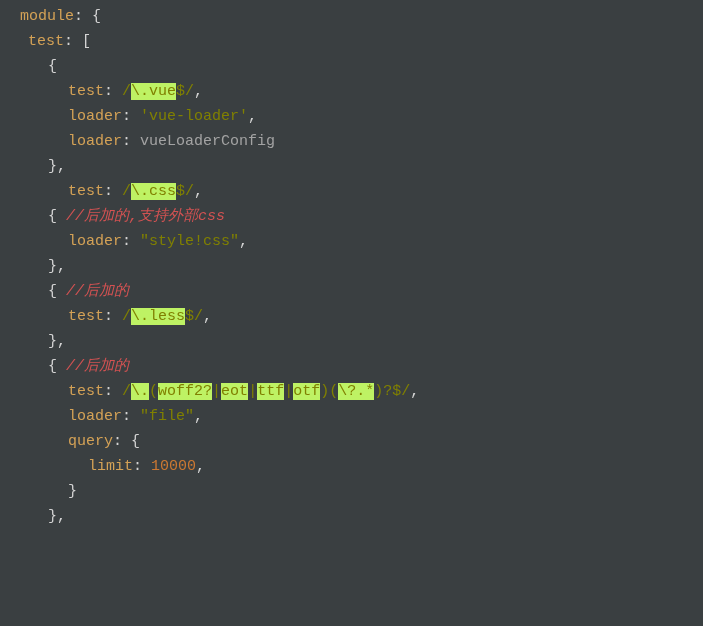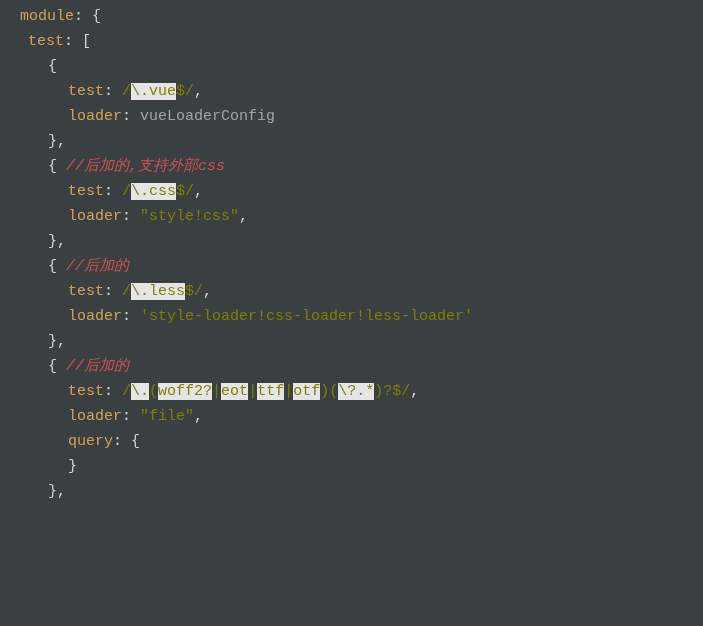--- a/index.html
+++ b/index.html
@@ -18,42 +18,43 @@
 .i1 { padding-left: 28px; }
 .i2 { padding-left: 48px; }
 .i3 { padding-left: 68px; }
 .i4 { padding-left: 88px; }
 .hl-line { background: #323232; }
 .key { color: #d4a256; }
 .punc { color: #d4d4d4; }
 .str { color: #808000; }
 .num { color: #cc7832; }
 .regex { color: #808000; }
-.regexhl { color: #808000; background: #e5e5e5; }
+.regexhl { color: #808000; background: #bef264; }
 .comment { color: #d25252; font-style: italic; }
 .ident { color: #a3a3a3; }
 .method { color: #b09060; }
 </style>
 </head>
 <body>
 
 <div>
 <div class="line"><span class="key">module</span><span class="punc">: {</span></div>
 <div class="line i1"><span class="key">test</span><span class="punc">: [</span></div>
 <div class="line i2"><span class="punc">{</span></div>
 <div class="line i3"><span class="key">test</span><span class="punc">: </span><span class="regex">/</span><span class="regexhl">\.vue</span><span class="regex">$/</span><span class="punc">,</span></div>
+<div class="line i3"><span class="key">loader</span><span class="punc">: </span><span class="str">'vue-loader'</span><span class="punc">,</span></div>
 <div class="line i3"><span class="key">loader</span><span class="punc">: </span><span class="ident">vueLoaderConfig</span></div>
 <div class="line i2"><span class="punc">},</span></div>
+<div class="line i3"><span class="key">test</span><span class="punc">: </span><span class="regex">/</span><span class="regexhl">\.css</span><span class="regex">$/</span><span class="punc">,</span></div>
 <div class="line i2"><span class="punc">{ </span><span class="comment">//后加的,支持外部css</span></div>
-<div class="line i3"><span class="key">test</span><span class="punc">: </span><span class="regex">/</span><span class="regexhl">\.css</span><span class="regex">$/</span><span class="punc">,</span></div>
 <div class="line i3"><span class="key">loader</span><span class="punc">: </span><span class="str">"style!css"</span><span class="punc">,</span></div>
 <div class="line i2"><span class="punc">},</span></div>
 <div class="line i2"><span class="punc">{ </span><span class="comment">//后加的</span></div>
 <div class="line i3"><span class="key">test</span><span class="punc">: </span><span class="regex">/</span><span class="regexhl">\.less</span><span class="regex">$/</span><span class="punc">,</span></div>
-<div class="line i3"><span class="key">loader</span><span class="punc">: </span><span class="str">'style-loader!css-loader!less-loader'</span></div>
 <div class="line i2"><span class="punc">},</span></div>
 <div class="line i2"><span class="punc">{ </span><span class="comment">//后加的</span></div>
 <div class="line i3"><span class="key">test</span><span class="punc">: </span><span class="regex">/</span><span class="regexhl">\.</span><span class="regex">(</span><span class="regexhl">woff2?</span><span class="regex">|</span><span class="regexhl">eot</span><span class="regex">|</span><span class="regexhl">ttf</span><span class="regex">|</span><span class="regexhl">otf</span><span class="regex">)(</span><span class="regexhl">\?.*</span><span class="regex">)?</span><span class="regex">$/</span><span class="punc">,</span></div>
 <div class="line i3"><span class="key">loader</span><span class="punc">: </span><span class="str">"file"</span><span class="punc">,</span></div>
 <div class="line i3"><span class="key">query</span><span class="punc">: {</span></div>
+<div class="line i4"><span class="key">limit</span><span class="punc">: </span><span class="num">10000</span><span class="punc">,</span></div>
 <div class="line i3"><span class="punc">}</span></div>
 <div class="line i2"><span class="punc">},</span></div>
 </div>
 
 </body></html>

